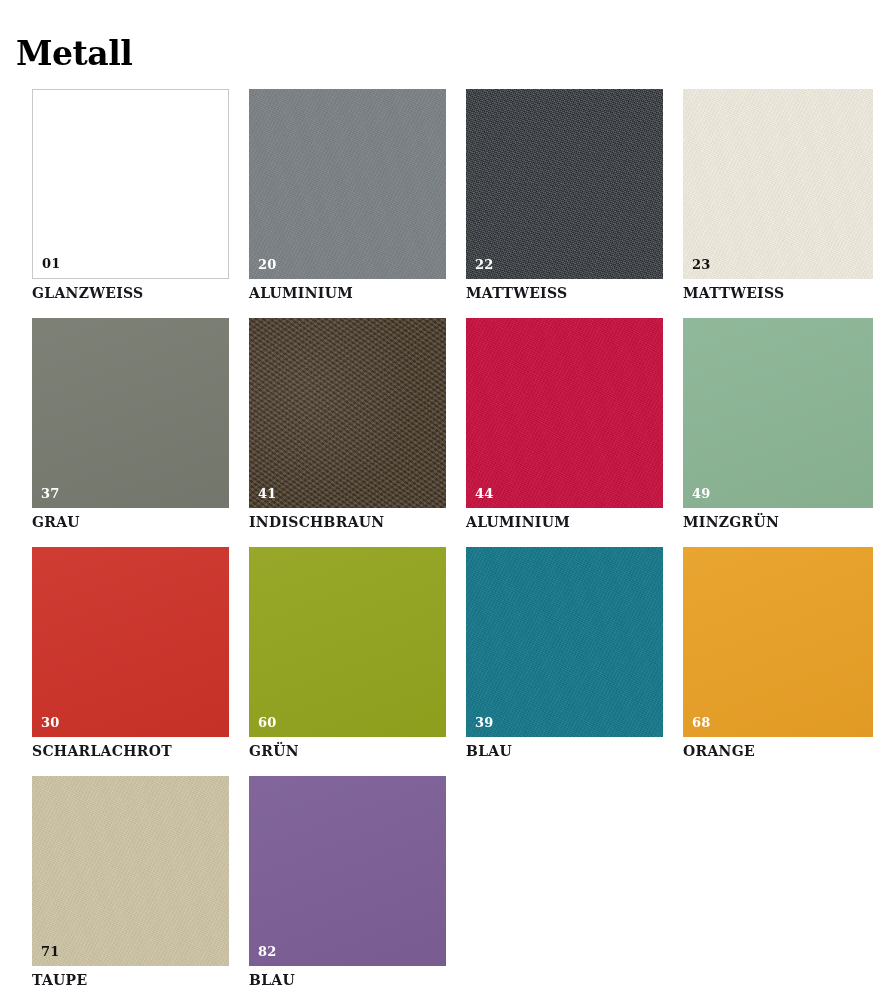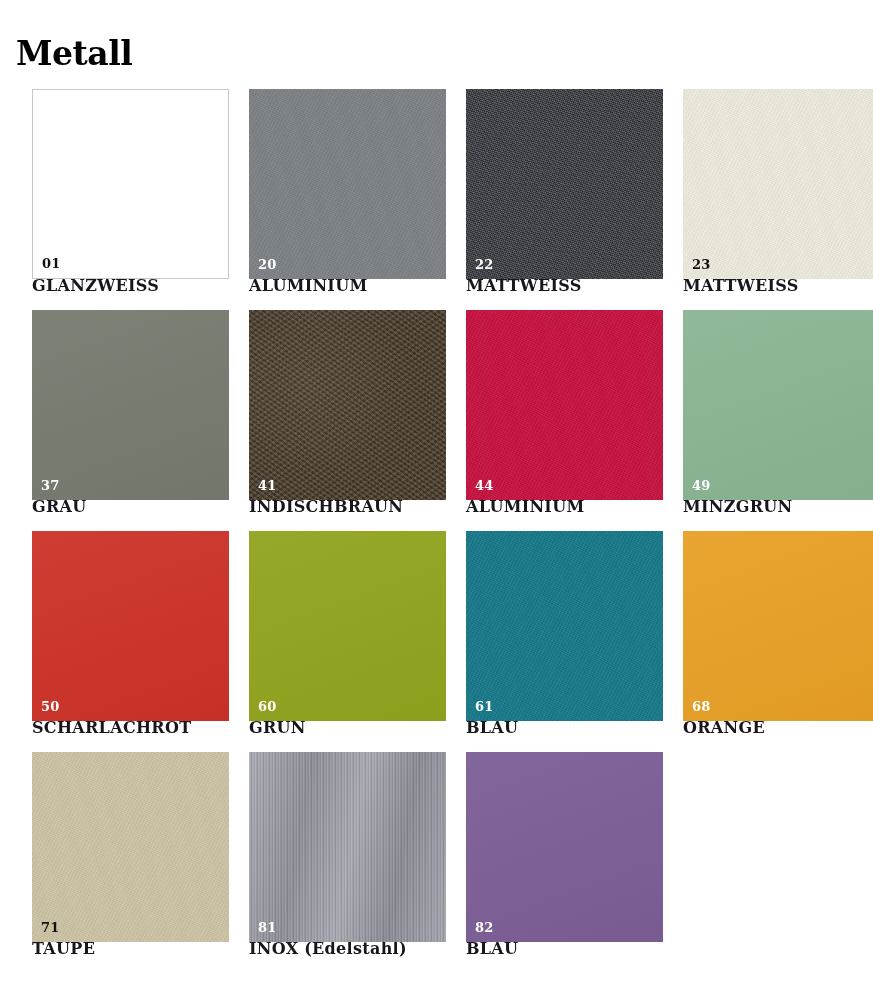--- a/index.html
+++ b/index.html
@@ -115,23 +115,24 @@
     font-weight: 700;
     font-size: 13px;
     letter-spacing: 0.2px;
     line-height: 14px;
     z-index: 2;
   }
   .num-light { color: #ffffff; margin-top: 44px; }
   .num-dark  { color: #111111; }
 
   .swatch-name {
+    margin-top: 8px;
     font-family: "DejaVu Serif", "Liberation Serif", serif;
     font-weight: 700;
-    font-size: 16px;
+    font-size: 14px;
     letter-spacing: 0.3px;
     color: #16161c;
     line-height: 13px;
     white-space: nowrap;
   }
 </style>
 </head>
 <body>
 
 <div class="page">
@@ -200,37 +201,37 @@
           <div class="chip-paint" style="background: rgb(138, 180, 148);"></div>
           <div class="chip-texture tex-smooth"></div>
           <div class="chip-number num-light">49</div>
         </div>
         <div class="swatch-name">MINZGRÜN</div>
       </div>
       <div class="swatch-cell">
         <div class="swatch-chip">
           <div class="chip-paint" style="background: rgb(204, 50, 40);"></div>
           <div class="chip-texture tex-smooth"></div>
-          <div class="chip-number num-light">50</div>
+          <div class="chip-number num-light">30</div>
         </div>
         <div class="swatch-name">SCHARLACHROT</div>
       </div>
       <div class="swatch-cell">
         <div class="swatch-chip">
           <div class="chip-paint" style="background: rgb(146, 163, 30);"></div>
           <div class="chip-texture tex-smooth"></div>
           <div class="chip-number num-light">60</div>
         </div>
         <div class="swatch-name">GRÜN</div>
       </div>
       <div class="swatch-cell">
         <div class="swatch-chip">
           <div class="chip-paint" style="background: rgb(22, 121, 138);"></div>
           <div class="chip-texture tex-matte"></div>
-          <div class="chip-number num-light">61</div>
+          <div class="chip-number num-light">39</div>
         </div>
         <div class="swatch-name">BLAU</div>
       </div>
       <div class="swatch-cell">
         <div class="swatch-chip">
           <div class="chip-paint" style="background: rgb(232, 160, 38);"></div>
           <div class="chip-texture tex-smooth"></div>
           <div class="chip-number num-light">68</div>
         </div>
         <div class="swatch-name">ORANGE</div>
@@ -238,28 +239,20 @@
       <div class="swatch-cell">
         <div class="swatch-chip">
           <div class="chip-paint" style="background: rgb(207, 198, 166);"></div>
           <div class="chip-texture tex-matte"></div>
           <div class="chip-number num-dark">71</div>
         </div>
         <div class="swatch-name">TAUPE</div>
       </div>
       <div class="swatch-cell">
         <div class="swatch-chip">
-          <div class="chip-paint" style="background: rgb(154, 154, 164);"></div>
-          <div class="chip-texture tex-brushed"></div>
-          <div class="chip-number num-light">81</div>
-        </div>
-        <div class="swatch-name">INOX (Edelstahl)</div>
-      </div>
-      <div class="swatch-cell">
-        <div class="swatch-chip">
           <div class="chip-paint" style="background: rgb(123, 94, 150);"></div>
           <div class="chip-texture tex-smooth"></div>
           <div class="chip-number num-light">82</div>
         </div>
         <div class="swatch-name">BLAU</div>
       </div>
     </div>
 
 </div>
 

